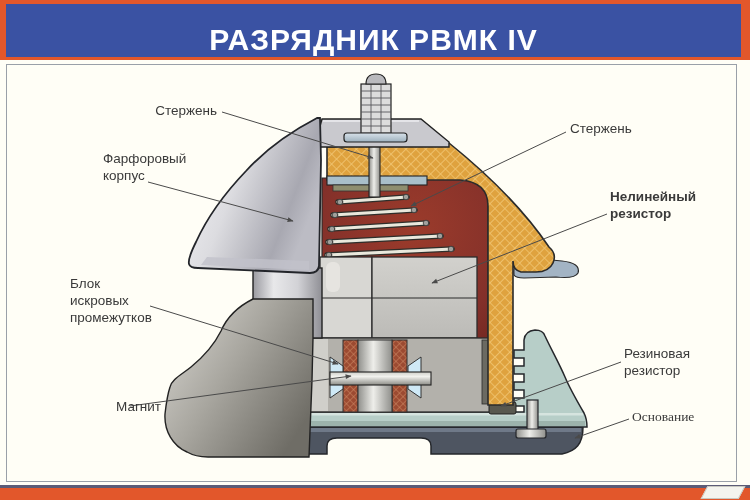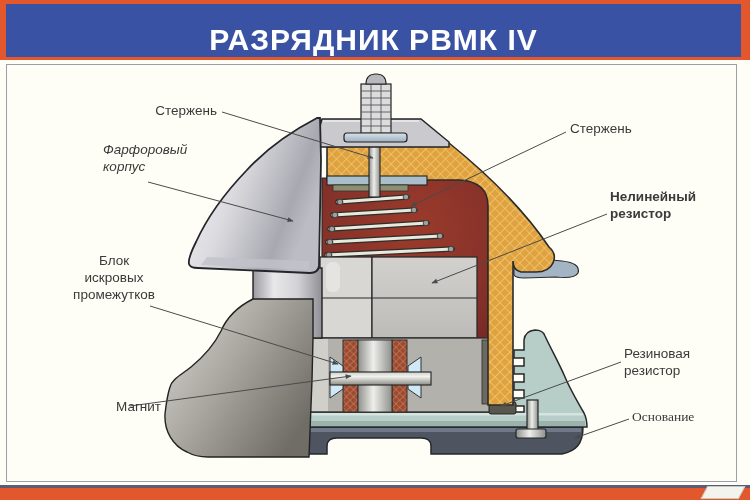--- a/index.html
+++ b/index.html
@@ -196,24 +196,24 @@
         <line x1="566" y1="132" x2="411" y2="206" marker-end="url(#arr)"></line>
         <line x1="607" y1="214" x2="432" y2="283" marker-end="url(#arr)"></line>
         <line x1="150" y1="306" x2="338" y2="364" marker-end="url(#arr)"></line>
         <line x1="130" y1="406" x2="351" y2="376" marker-end="url(#arr)"></line>
         <line x1="621" y1="362" x2="501" y2="406" marker-end="url(#arr)"></line>
         <line x1="629" y1="419" x2="575" y2="438" marker-end="url(#arr)"></line>
       </g>
     </svg>
 
     <div class="lbl" style="left:117px;top:42px;width:100px;text-align:right;">Стержень</div>
-    <div class="lbl" style="left:103px;top:81px;width:95px;font-style:italic;">Фарфоровый корпус</div>
+    <div class="lbl" style="left:103px;top:90px;width:95px;">Фарфоровый корпус</div>
     <div class="lbl" style="left:570px;top:60px;">Стержень</div>
     <div class="lbl" style="left:610px;top:128px;width:100px;font-weight:bold;">Нелинейный резистор</div>
-    <div class="lbl" style="left:70px;top:192px;width:88px;text-align:center;">Блок искровых промежутков</div>
+    <div class="lbl" style="left:70px;top:215px;width:88px;">Блок искровых промежутков</div>
     <div class="lbl" style="left:88px;top:338px;margin-left:28px;">Магнит</div>
     <div class="lbl" style="left:624px;top:285px;width:88px;">Резиновая резистор</div>
     <div class="lbl" style="left:632px;top:348px;font-family:Liberation Serif, serif;">Основание</div>
   </div>
 
   <div id="footer">
     <div id="footer-line"></div>
     <div id="footer-band"></div>
     <div id="footer-logo"></div>
   </div>

